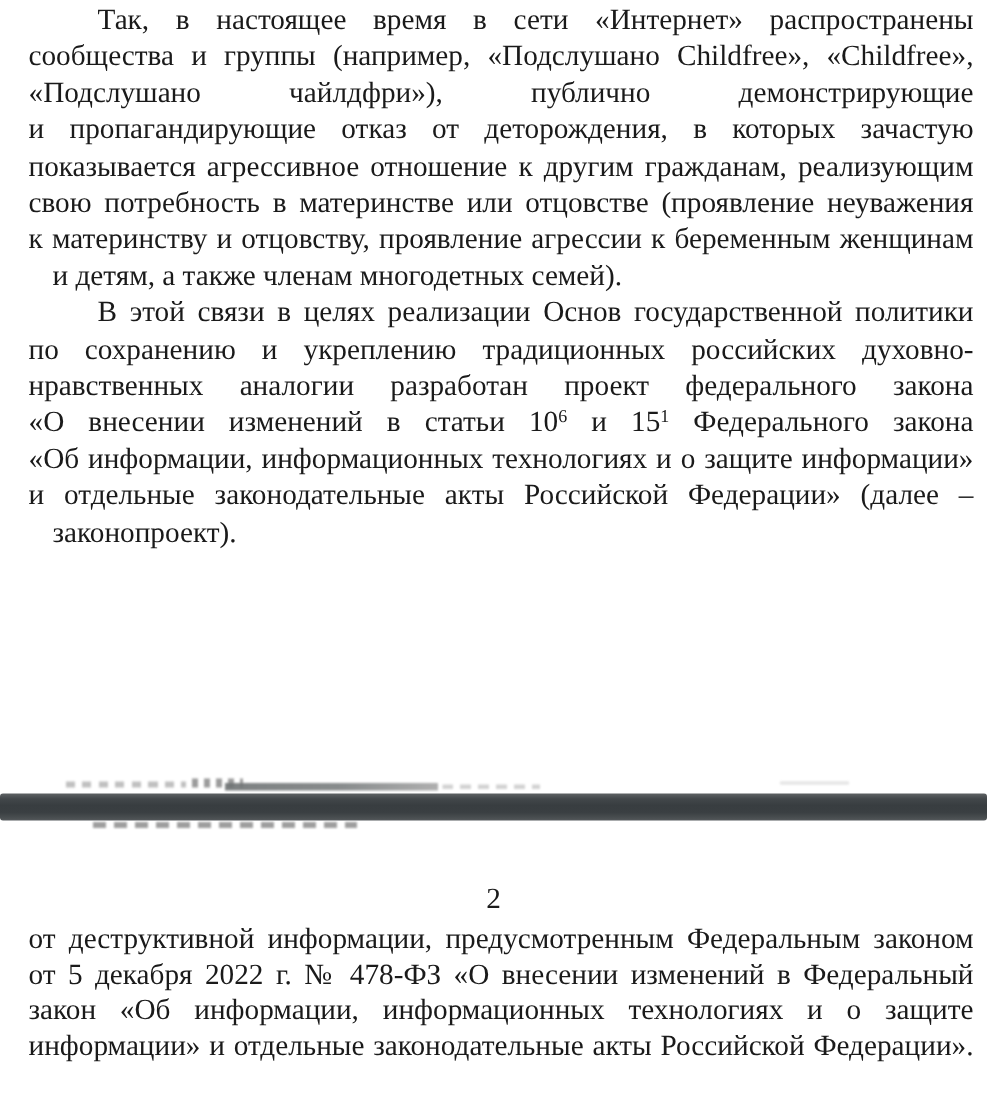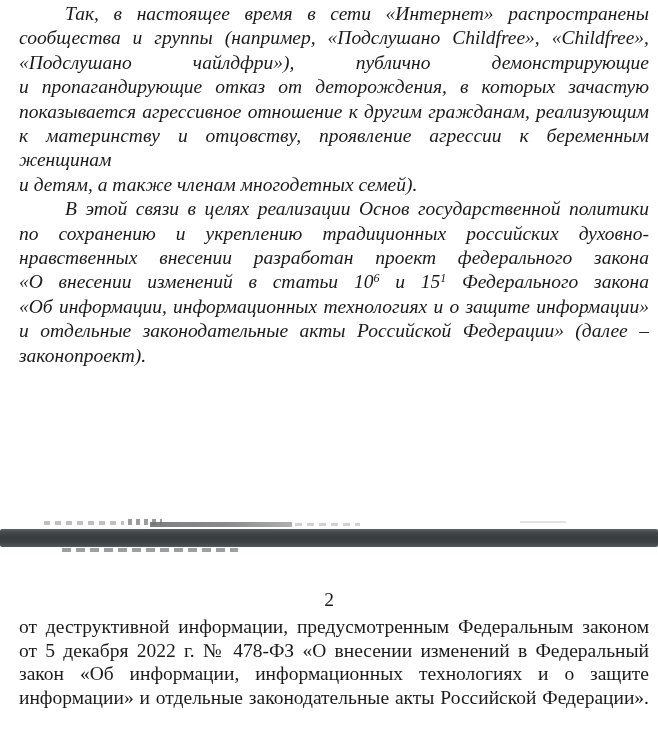--- a/index.html
+++ b/index.html
@@ -1,26 +1,26 @@
 <!DOCTYPE html>
 <html><head>
 <meta charset="utf-8">
 <style>
   html,body { margin:0; padding:0; background:#ffffff; }
   .screen {
     position:relative; width:658px; height:744px; background:#ffffff;
     font-family:"Liberation Serif", serif; color:#1a1a1a; overflow:hidden;
   }
   .textblock { position:absolute; left:19px; width:630px; font-size:19.5px; }
-  #p1block { top:2px; line-height:24.4px;font-style:italic; }
+  #p1block { top:2px; line-height:24.4px; }
   #p2block { top:615px; line-height:23.5px; }
   .para { margin:0; padding:0; }
   #para3 { margin-top:6px; }
   .ln { text-align:justify; text-align-last:justify; }
-  .ln.end { text-align:center; text-align-last:left; }
+  .ln.end { text-align:center; text-align-last:left;margin-left:16px; }
   .ln.ind { text-indent:46px; }
   sup { font-size:12px; line-height:0; vertical-align:6px; }
   .page-number {
     position:absolute; top:588px; left:0; width:658px; text-align:center;
     font-size:19.5px; line-height:24.4px; color:#1a1a1a;
   }
   .separator-band {
     position:absolute; left:0; top:529px; width:658px; height:18px;
     background:linear-gradient(180deg,#5e6264 0%,#42474a 20%,#383d40 45%,
                #3a3f42 70%,#4b5052 92%,#565a5d 100%);
@@ -44,27 +44,28 @@
 
 <div class="screen">
 
   <div class="textblock" id="p1block">
     <div class="para">
       <div class="ln ind">Так, в настоящее время в сети «Интернет» распространены</div>
       <div class="ln">сообщества и группы (например, «Подслушано Childfree», «Childfree»,</div>
       <div class="ln">«Подслушано чайлдфри»), публично демонстрирующие</div>
       <div class="ln">и пропагандирующие отказ от деторождения, в которых зачастую</div>
       <div class="ln">показывается агрессивное отношение к другим гражданам, реализующим</div>
+      <div class="ln">свою потребность в материнстве или отцовстве (проявление неуважения</div>
       <div class="ln">к материнству и отцовству, проявление агрессии к беременным женщинам</div>
       <div class="ln end">и детям, а также членам многодетных семей).</div>
     </div>
     <div class="para">
       <div class="ln ind">В этой связи в целях реализации Основ государственной политики</div>
       <div class="ln">по сохранению и укреплению традиционных российских духовно-</div>
-      <div class="ln">нравственных внесении разработан проект федерального закона</div>
+      <div class="ln">нравственных аналогии разработан проект федерального закона</div>
       <div class="ln"><span>«О внесении изменений в статьи 10</span><sup>6</sup><span> и 15</span><sup>1</sup><span> Федерального закона</span></div>
       <div class="ln">«Об информации, информационных технологиях и о защите информации»</div>
       <div class="ln">и отдельные законодательные акты Российской Федерации» (далее –</div>
       <div class="ln end">законопроект).</div>
     </div>
     <div class="para" id="para3">
     </div>
   </div>
 
   <div class="smudge" id="sm-a"></div>

